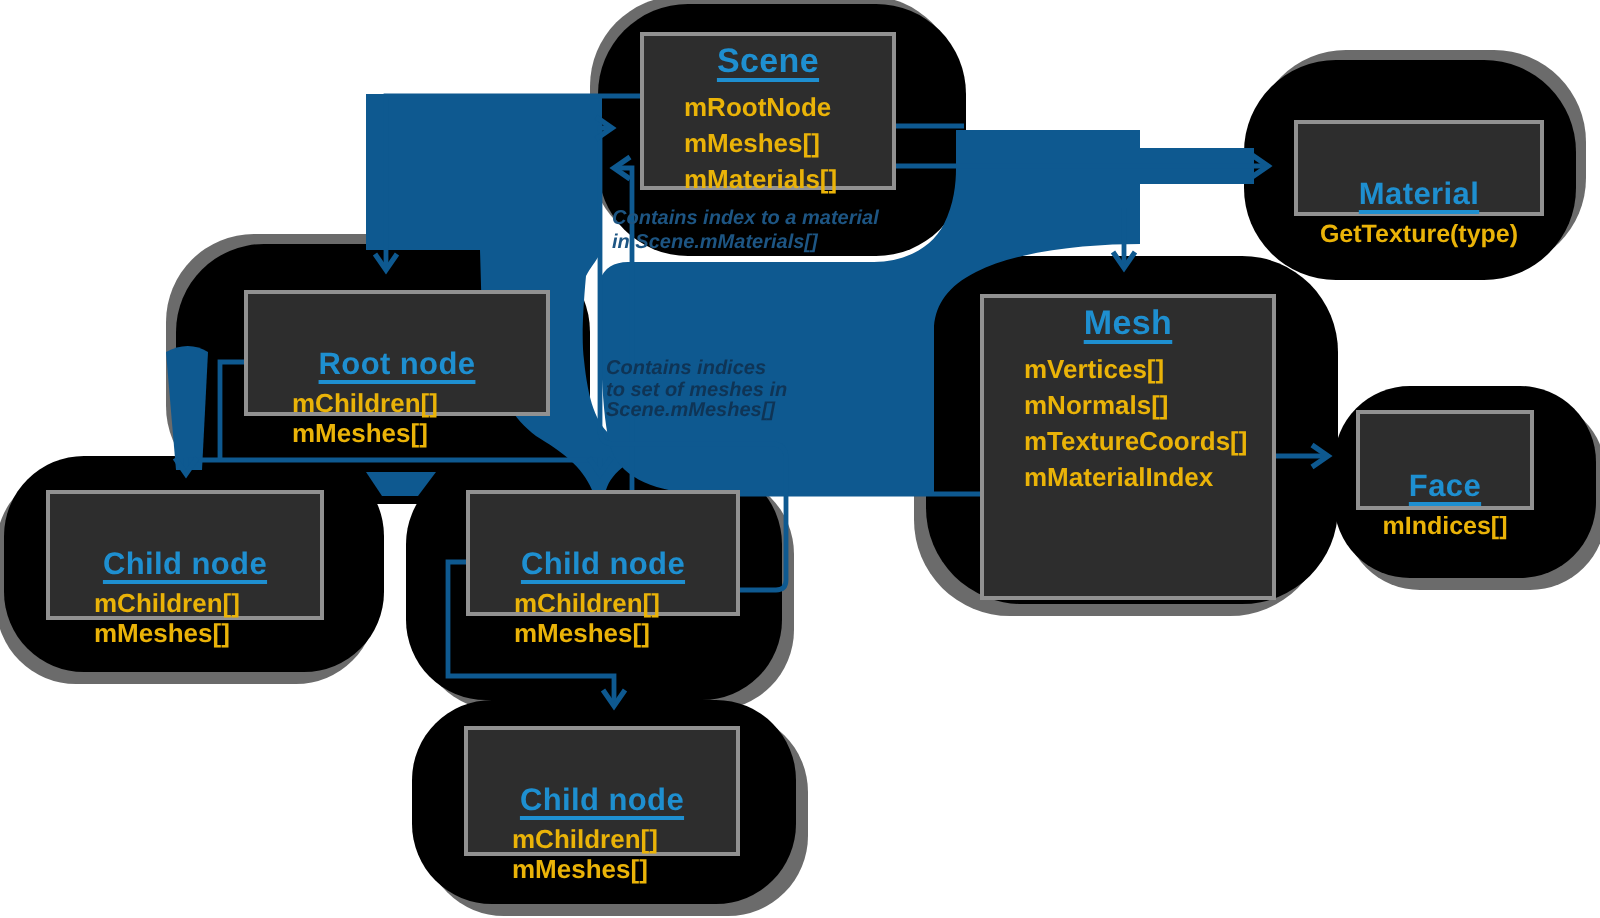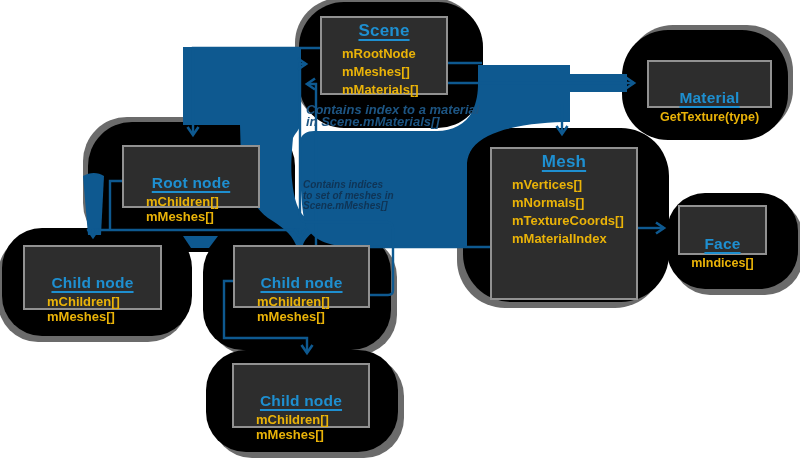--- a/index.html
+++ b/index.html
@@ -20,21 +20,21 @@
     margin-bottom:4px;white-space:nowrap;
   }
   .node .t.small{font-size:15.5px;margin-top:26px;}
   .node .flds{width:100%;padding-left:20px;box-sizing:border-box;}
   .node .f{
     color:#eab308;font-weight:bold;font-size:13px;line-height:18px;
     white-space:nowrap;
   }
   .node.center .flds{padding-left:0;text-align:center;}
   .ann{position:absolute;z-index:5;font-weight:bold;font-style:italic;white-space:nowrap;}
-  .ann1{left:306px;top:104px;font-size:13px;line-height:11.5px;color:#1d5583;}
+  .ann1{left:306px;top:104px;font-size:10px;line-height:11.5px;color:#1d5583;}
   .ann2{left:303px;top:160px;font-size:10px;line-height:10.5px;color:rgba(16,42,70,.8);margin-top:20px;}
 </style>
 </head>
 <body>
 
 <div class="stage">
 
   <div class="blob" style="left:299px;top:2px;width:184px;height:126px;border-radius:45px;box-shadow:-4px -4px 0 #6b6b6b;"></div>
   <div class="blob" style="left:622px;top:30px;width:166px;height:110px;border-radius:46px;box-shadow:5px -5px 0 #6b6b6b;"></div>
   <div class="blob" style="left:463px;top:128px;width:206px;height:174px;border-radius:48px;box-shadow:-6px 6px 0 #6b6b6b;"></div>
@@ -113,21 +113,21 @@
     </div>
   </div>
 
   <div class="node center" style="left:678px;top:205px;width:89px;height:50px;padding-top:2px;">
     <div class="t small" style="margin-bottom:1px;">Face</div>
     <div class="flds">
       <div class="f" style="font-size:12.5px;">mIndices[]</div>
     </div>
   </div>
 
-  <div class="node" style="left:122px;top:145px;width:138px;height:63px;padding-top:1px;">
+  <div class="node" style="left:122px;top:145px;width:153px;height:63px;padding-top:1px;">
     <div class="t small" style="margin-bottom:2px;">Root node</div>
     <div class="flds" style="padding-left:22px;">
       <div class="f" style="line-height:15px;">mChildren[]</div>
       <div class="f" style="line-height:15px;">mMeshes[]</div>
     </div>
   </div>
 
   <div class="node" style="left:23px;top:245px;width:139px;height:65px;padding-top:1px;">
     <div class="t small" style="margin-bottom:2px;">Child node</div>
     <div class="flds" style="padding-left:22px;">

